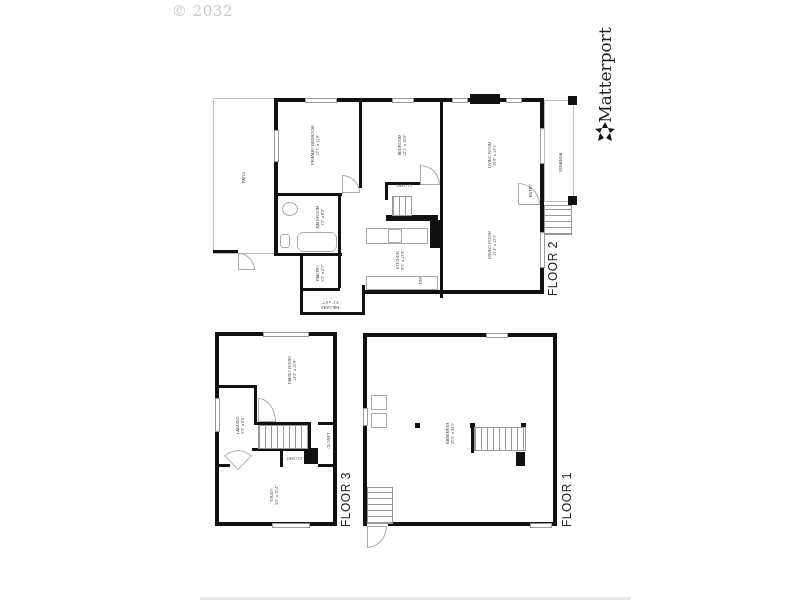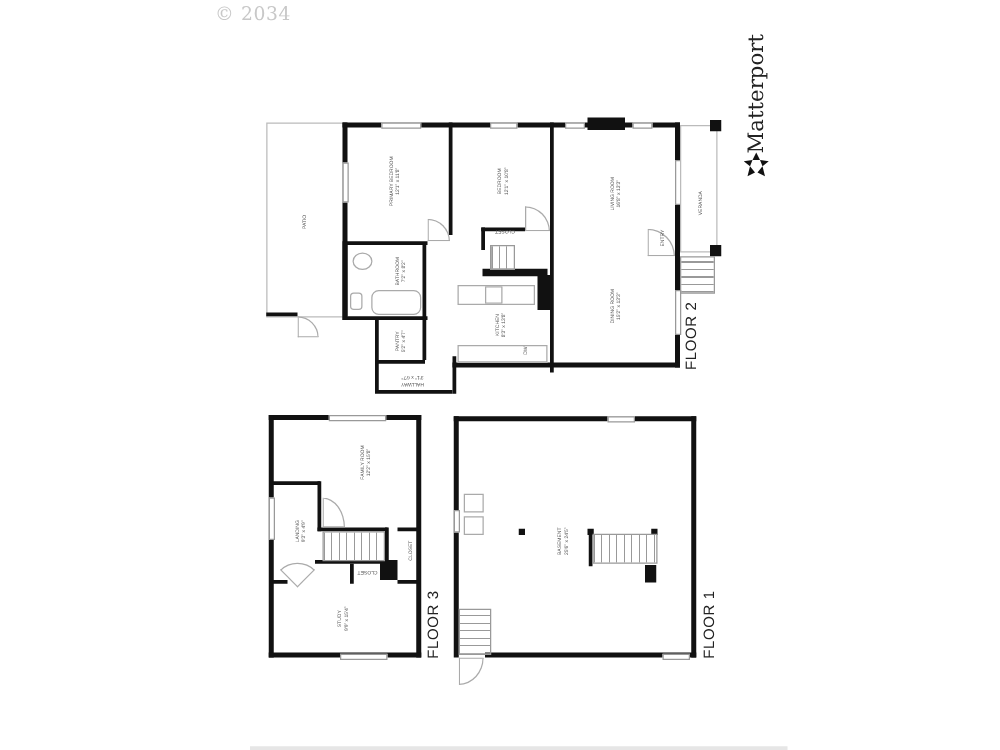--- a/index.html
+++ b/index.html
@@ -18,21 +18,21 @@
   .stairs { position:absolute; border:1px solid #999;
     background-image: repeating-linear-gradient(90deg, #999 0, #999 1px, transparent 1px, transparent 6px); }
   .stairs-v { position:absolute; border:1px solid #999;
     background-image: repeating-linear-gradient(0deg, #999 0, #999 1px, transparent 1px, transparent 6px); }
   .door-arc { position:absolute; border:1px solid #aaa; border-radius:0 100% 0 0; }
   .bottom-bar { left:200px; top:597px; width:430px; height:3px; background:#e6e6e6; }
 </style>
 </head>
 <body>
 
-<div class="abs copyright">© 2034</div>
+<div class="abs copyright">© 2032</div>
 
 <div class="abs brand">
   <div class="brand-text">Matterport</div>
   <svg class="brand-logo" viewBox="0 0 24 24">
     <polygon points="12,2 15,8 9,8" fill="#111"></polygon>
     <polygon points="22,9 17,13 15,8" fill="#111"></polygon>
     <polygon points="19,21 13,18 17,13" fill="#111"></polygon>
     <polygon points="5,21 7,13 11,18" fill="#111"></polygon>
     <polygon points="2,9 9,8 7,13" fill="#111"></polygon>
   </svg>

